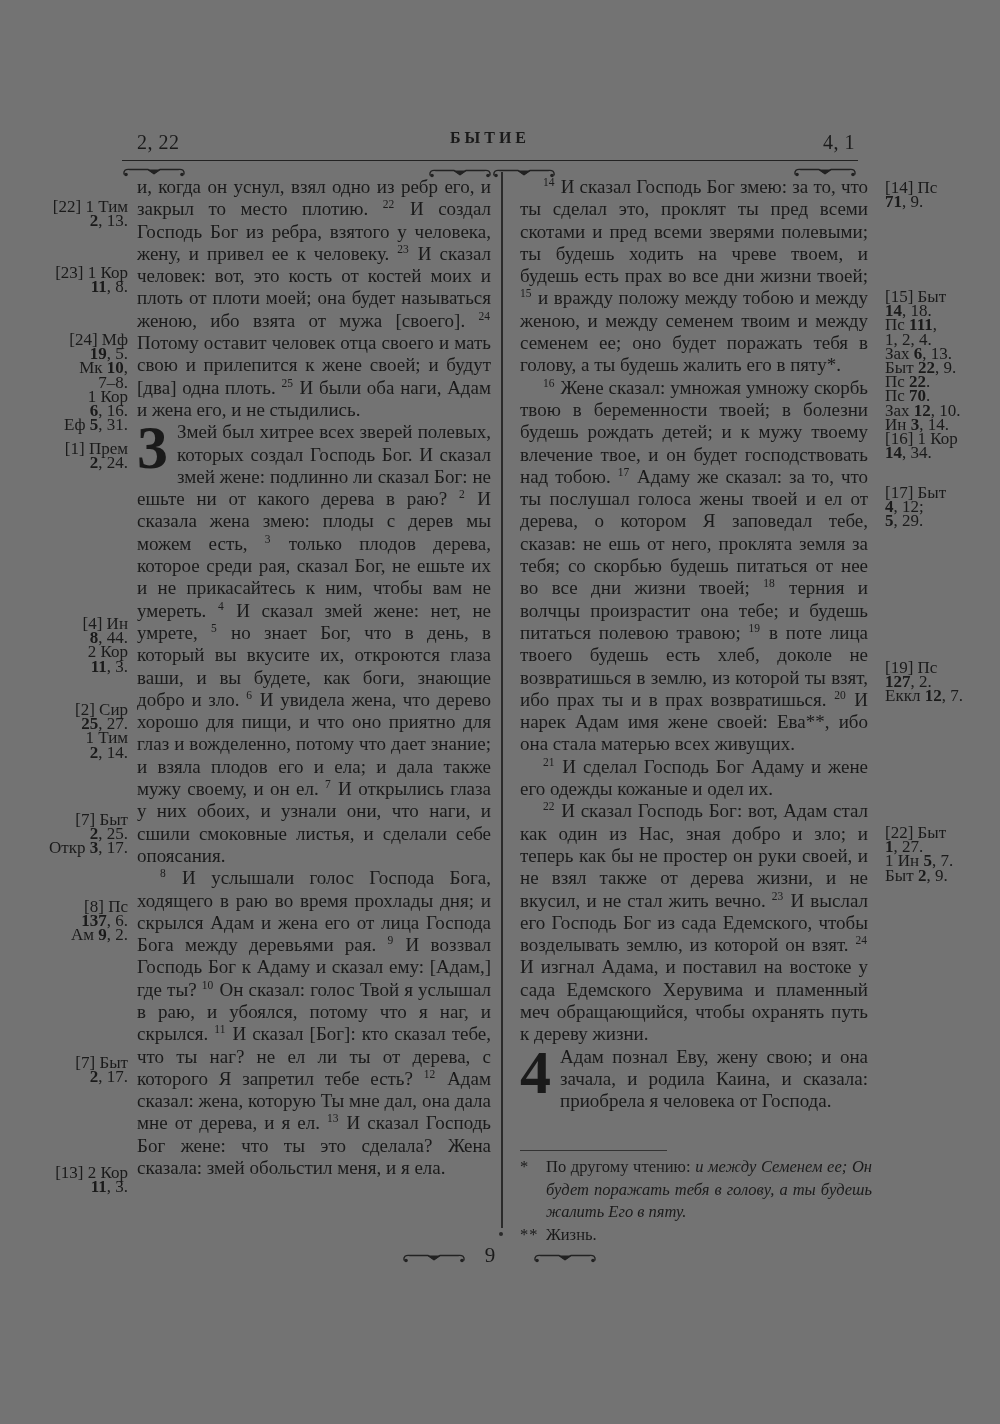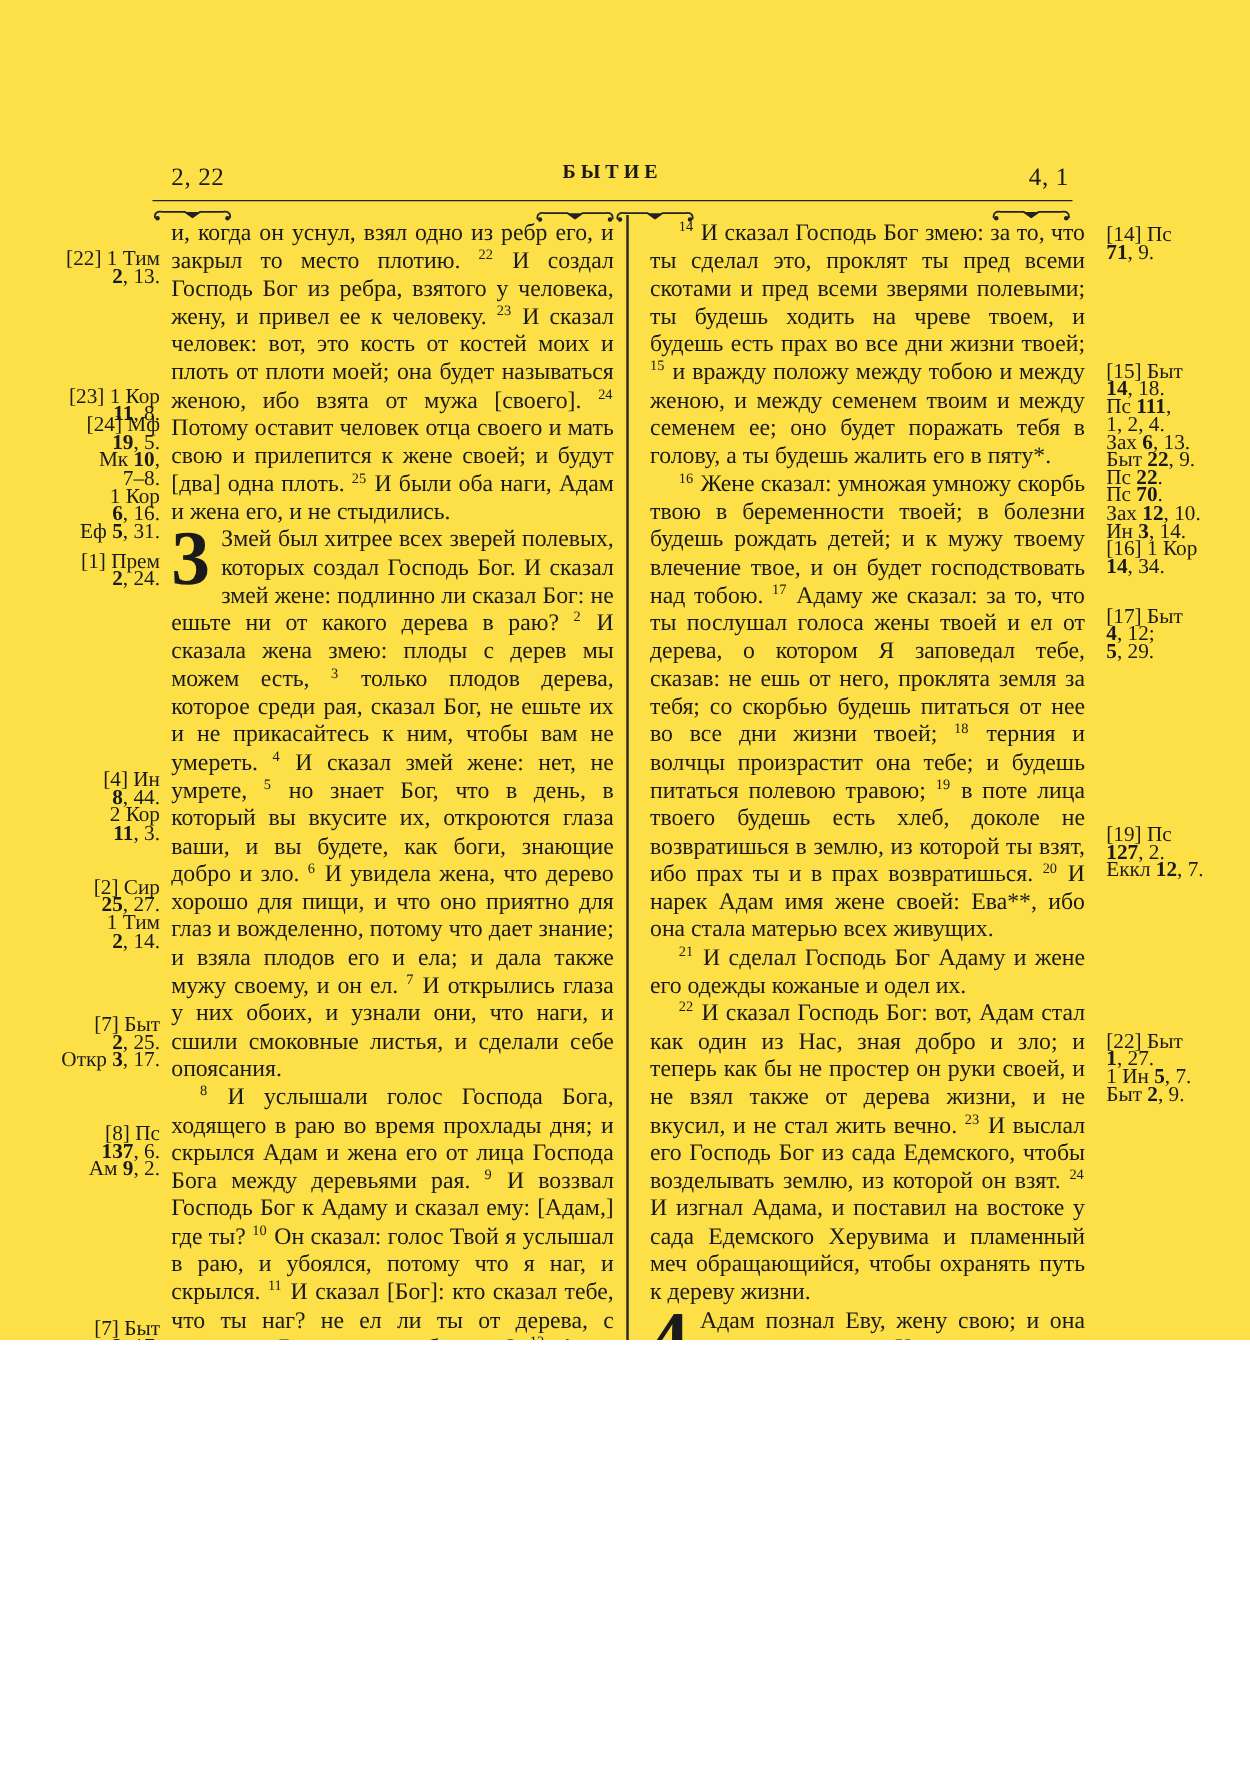--- a/index.html
+++ b/index.html
@@ -1,19 +1,19 @@
 <!DOCTYPE html>
 <html lang="ru"><head>
 <meta charset="utf-8">
 <style>
   html,body{margin:0;padding:0;}
   .page{
     position:relative;
-    width:1000px;height:1072px;
-    background:#fde047;
+    width:1000px;height:1424px;
+    background:#737373;
     color:#1a1a1a;
     font-family:"Liberation Serif","DejaVu Serif",serif;
     overflow:hidden;
   }
   
   .rh{position:absolute;top:131px;font-size:20px;letter-spacing:.5px;}
   .rh-left{left:137px;}
   .rh-right{right:145px;}
   .rh-title{
     position:absolute;top:129px;left:122px;width:736px;
@@ -95,21 +95,21 @@
   </svg>
 
   <div class="divider"></div>
   <div class="divider-dot"></div>
 
   <div class="margin-notes mn-left" id="mn-left">
       <div class="margin-note" style="top: 200px;">
         <div>[22] 1 Тим</div>
         <div><b>2</b>, 13.</div>
       </div>
-      <div class="margin-note" style="top: 266px; margin-top: 44px;">
+      <div class="margin-note" style="top: 266px;">
         <div>[23] 1 Кор</div>
         <div><b>11</b>, 8.</div>
       </div>
       <div class="margin-note" style="top: 333px;">
         <div>[24] Мф</div>
         <div><b>19</b>, 5.</div>
         <div>Мк <b>10</b>,</div>
         <div>7–8.</div>
         <div>1 Кор</div>
         <div><b>6</b>, 16.</div>
@@ -193,20 +193,25 @@
       <p class="indent"><sup class="vn">8</sup> И услышали голос Господа Бога, ходящего в раю во время прохлады дня; и скрылся Адам и жена его от лица Господа Бога между деревьями рая. <sup class="vn">9</sup> И воззвал Господь Бог к Адаму и сказал ему: [Адам,] где ты? <sup class="vn">10</sup> Он сказал: голос Твой я услышал в раю, и убоялся, потому что я наг, и скрылся. <sup class="vn">11</sup> И сказал [Бог]: кто сказал тебе, что ты наг? не ел ли ты от дерева, с которого Я запретил тебе есть? <sup class="vn">12</sup> Адам сказал: жена, которую Ты мне дал, она дала мне от дерева, и я ел. <sup class="vn">13</sup> И сказал Господь Бог жене: что ты это сделала? Жена сказала: змей обольстил меня, и я ела.</p>
     </div>
   <div class="textcol col-right" id="col-right">
       <p class="indent"><sup class="vn">14</sup> И сказал Господь Бог змею: за то, что ты сделал это, проклят ты пред всеми скотами и пред всеми зверями полевыми; ты будешь ходить на чреве твоем, и будешь есть прах во все дни жизни твоей; <sup class="vn">15</sup> и вражду положу между тобою и между женою, и между семенем твоим и между семенем ее; оно будет поражать тебя в голову, а ты будешь жалить его в пяту*.</p>
       <p class="indent"><sup class="vn">16</sup> Жене сказал: умножая умножу скорбь твою в беременности твоей; в болезни будешь рождать детей; и к мужу твоему влечение твое, и он будет господствовать над тобою. <sup class="vn">17</sup> Адаму же сказал: за то, что ты послушал голоса жены твоей и ел от дерева, о котором Я заповедал тебе, сказав: не ешь от него, проклята земля за тебя; со скорбью будешь питаться от нее во все дни жизни твоей; <sup class="vn">18</sup> терния и волчцы произрастит она тебе; и будешь питаться полевою травою; <sup class="vn">19</sup> в поте лица твоего будешь есть хлеб, доколе не возвратишься в землю, из которой ты взят, ибо прах ты и в прах возвратишься. <sup class="vn">20</sup> И нарек Адам имя жене своей: Ева**, ибо она стала матерью всех живущих.</p>
       <p class="indent"><sup class="vn">21</sup> И сделал Господь Бог Адаму и жене его одежды кожаные и одел их.</p>
       <p class="indent"><sup class="vn">22</sup> И сказал Господь Бог: вот, Адам стал как один из Нас, зная добро и зло; и теперь как бы не простер он руки своей, и не взял также от дерева жизни, и не вкусил, и не стал жить вечно. <sup class="vn">23</sup> И выслал его Господь Бог из сада Едемского, чтобы возделывать землю, из которой он взят. <sup class="vn">24</sup> И изгнал Адама, и поставил на востоке у сада Едемского Херувима и пламенный меч обращающийся, чтобы охранять путь к дереву жизни.</p>
       <p class=""><span class="dropcap">4</span>Адам познал Еву, жену свою; и она зачала, и родила Каина, и сказала: приобрела я человека от Господа.</p>
     </div>
 
+  <div class="footnotes" id="footnotes">
+    <div class="fn-rule"></div>
+  <div class="fn"><span class="fn-marker">*</span>По другому чтению: <em>и между Семенем ее; Он будет поражать тебя в голову, а ты будешь жалить Его в пяту.</em></div>
+      <div class="fn"><span class="fn-marker">**</span>Жизнь.</div>
+    </div>
 
   <svg class="flourish fl-f1" viewBox="0 0 64 12">
     <path d="M2 9 Q1 3 8 4 L26 4 L32 8 L38 4 L56 4 Q63 3 62 9" fill="none" stroke="#222" stroke-width="1.4"></path>
     <circle cx="4" cy="9" r="1.8" fill="#222"></circle>
       <circle cx="60" cy="9" r="1.8" fill="#222"></circle>
     <path d="M25 4 L32 9 L39 4 Z" fill="#222"></path>
   </svg>
   <div class="page-number">9</div>
   <svg class="flourish fl-f2" viewBox="0 0 64 12">
     <path d="M2 9 Q1 3 8 4 L26 4 L32 8 L38 4 L56 4 Q63 3 62 9" fill="none" stroke="#222" stroke-width="1.4"></path>

